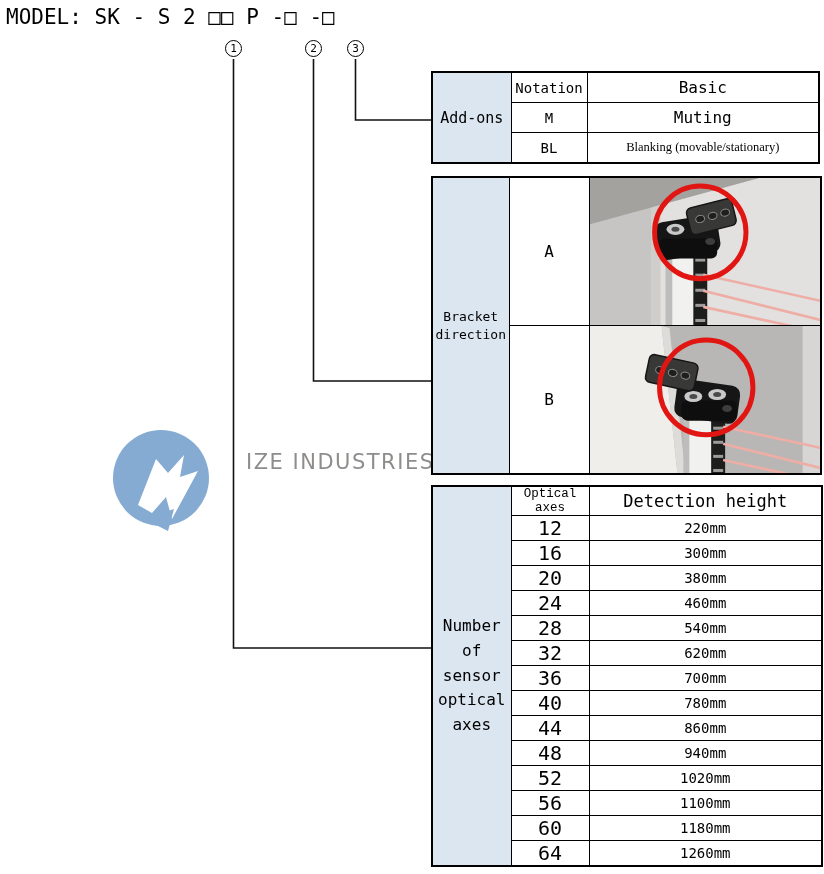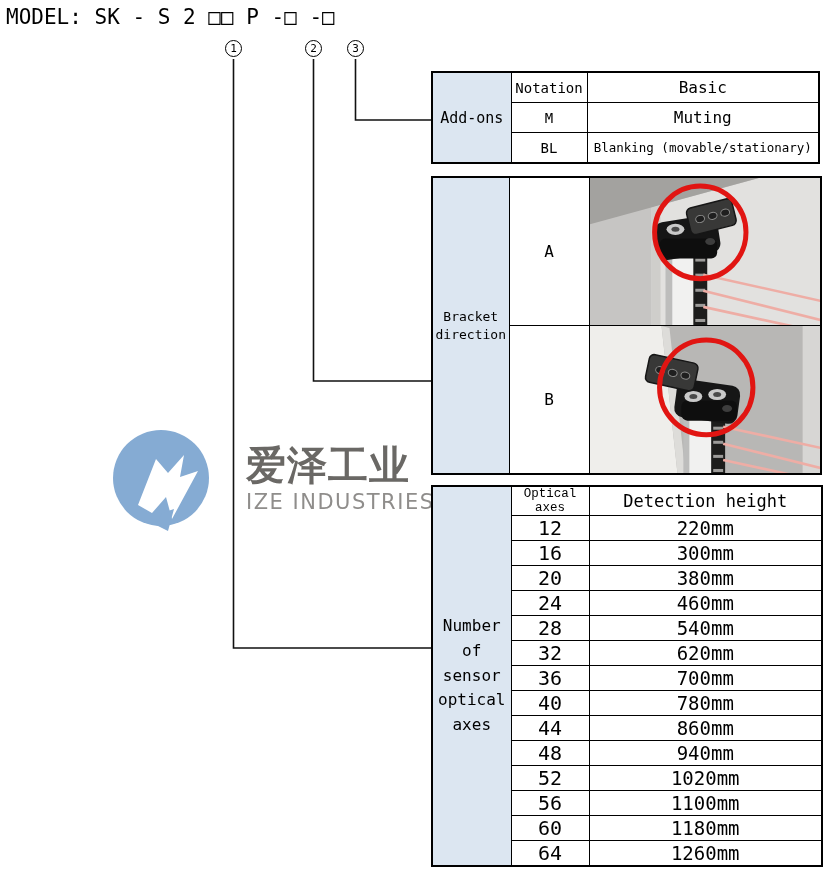--- a/index.html
+++ b/index.html
@@ -43,57 +43,56 @@
   td.label{
     background:var(--table-label-bg);font-weight:bold;
   }
   
   table.addons{left:431px;top:71px;}
   table.addons td{height:29px;}
   .addons-label{font-size:15px;}
   .notat{font-size:14px;}
   .desc{text-align:left;padding-left:9px;}
   .f16{font-size:16px;}
-  .f12{font-size:12.5px;}
+  .f12{font-size:12.5px;font-family:Liberation Serif, serif;}
   
   table.bracket{left:431px;top:176px;}
   table.bracket td{height:147px;}
   .bracket-label{font-size:13px;text-align:left;padding-left:3px;line-height:1.35;}
   .opt{font-size:16px;}
   td.imgcell{padding:0;}
   td.imgcell svg{display:block;width:100%;height:100%;}
   
   table.axes{left:431px;top:485px;}
   table.axes tr{height:25px;}
   table.axes tr.hrow{height:24px;}
   .axes-label{
     font-size:16px;text-align:left;padding-left:6px;padding-right:9px;
     line-height:1.55;word-wrap:break-word;
   }
   .axh{font-size:12.5px;font-family:Liberation Mono, monospace;}
   .dhh{font-size:17px;}
   td.axv{font-size:20px;}
-  td.dhv{font-size:19px;}
+  td.dhv{font-size:14px;}
   
   .highlight-circle{fill:none;stroke:var(--accent-red);stroke-width:5;}
   .laser{stroke:var(--laser-pink);stroke-width:2.6;}
 </style>
 </head>
 <body>
 
 <div class="page">
 
   <div class="watermark">
     <svg class="wm-logo" width="102" height="104" viewBox="0 0 102 104">
       <circle cx="51" cy="51" r="48" fill="var(--logo-blue)"></circle>
       <path d="M28,78 L46,32 L58,46 L74,28 L70,50 L88,44 L62,92 L56,70 L42,86 Z" fill="#ffffff"></path>
       <path d="M52,86 L64,82 L58,104 L46,98 Z" fill="var(--logo-blue)"></path>
     </svg>
     <div class="wm-text">
-      <div class="wm-cn">爱泽工业</div>
       <div class="wm-en">IZE INDUSTRIES</div>
     </div>
   </div>
 
   <div class="title">MODEL: SK - S 2 □□ P -□ -□</div>
 
   <div class="marker" style="left:225px;top:40px;">1</div>
   <div class="marker" style="left:305px;top:40px;">2</div>
   <div class="marker" style="left:347px;top:40px;">3</div>
 

